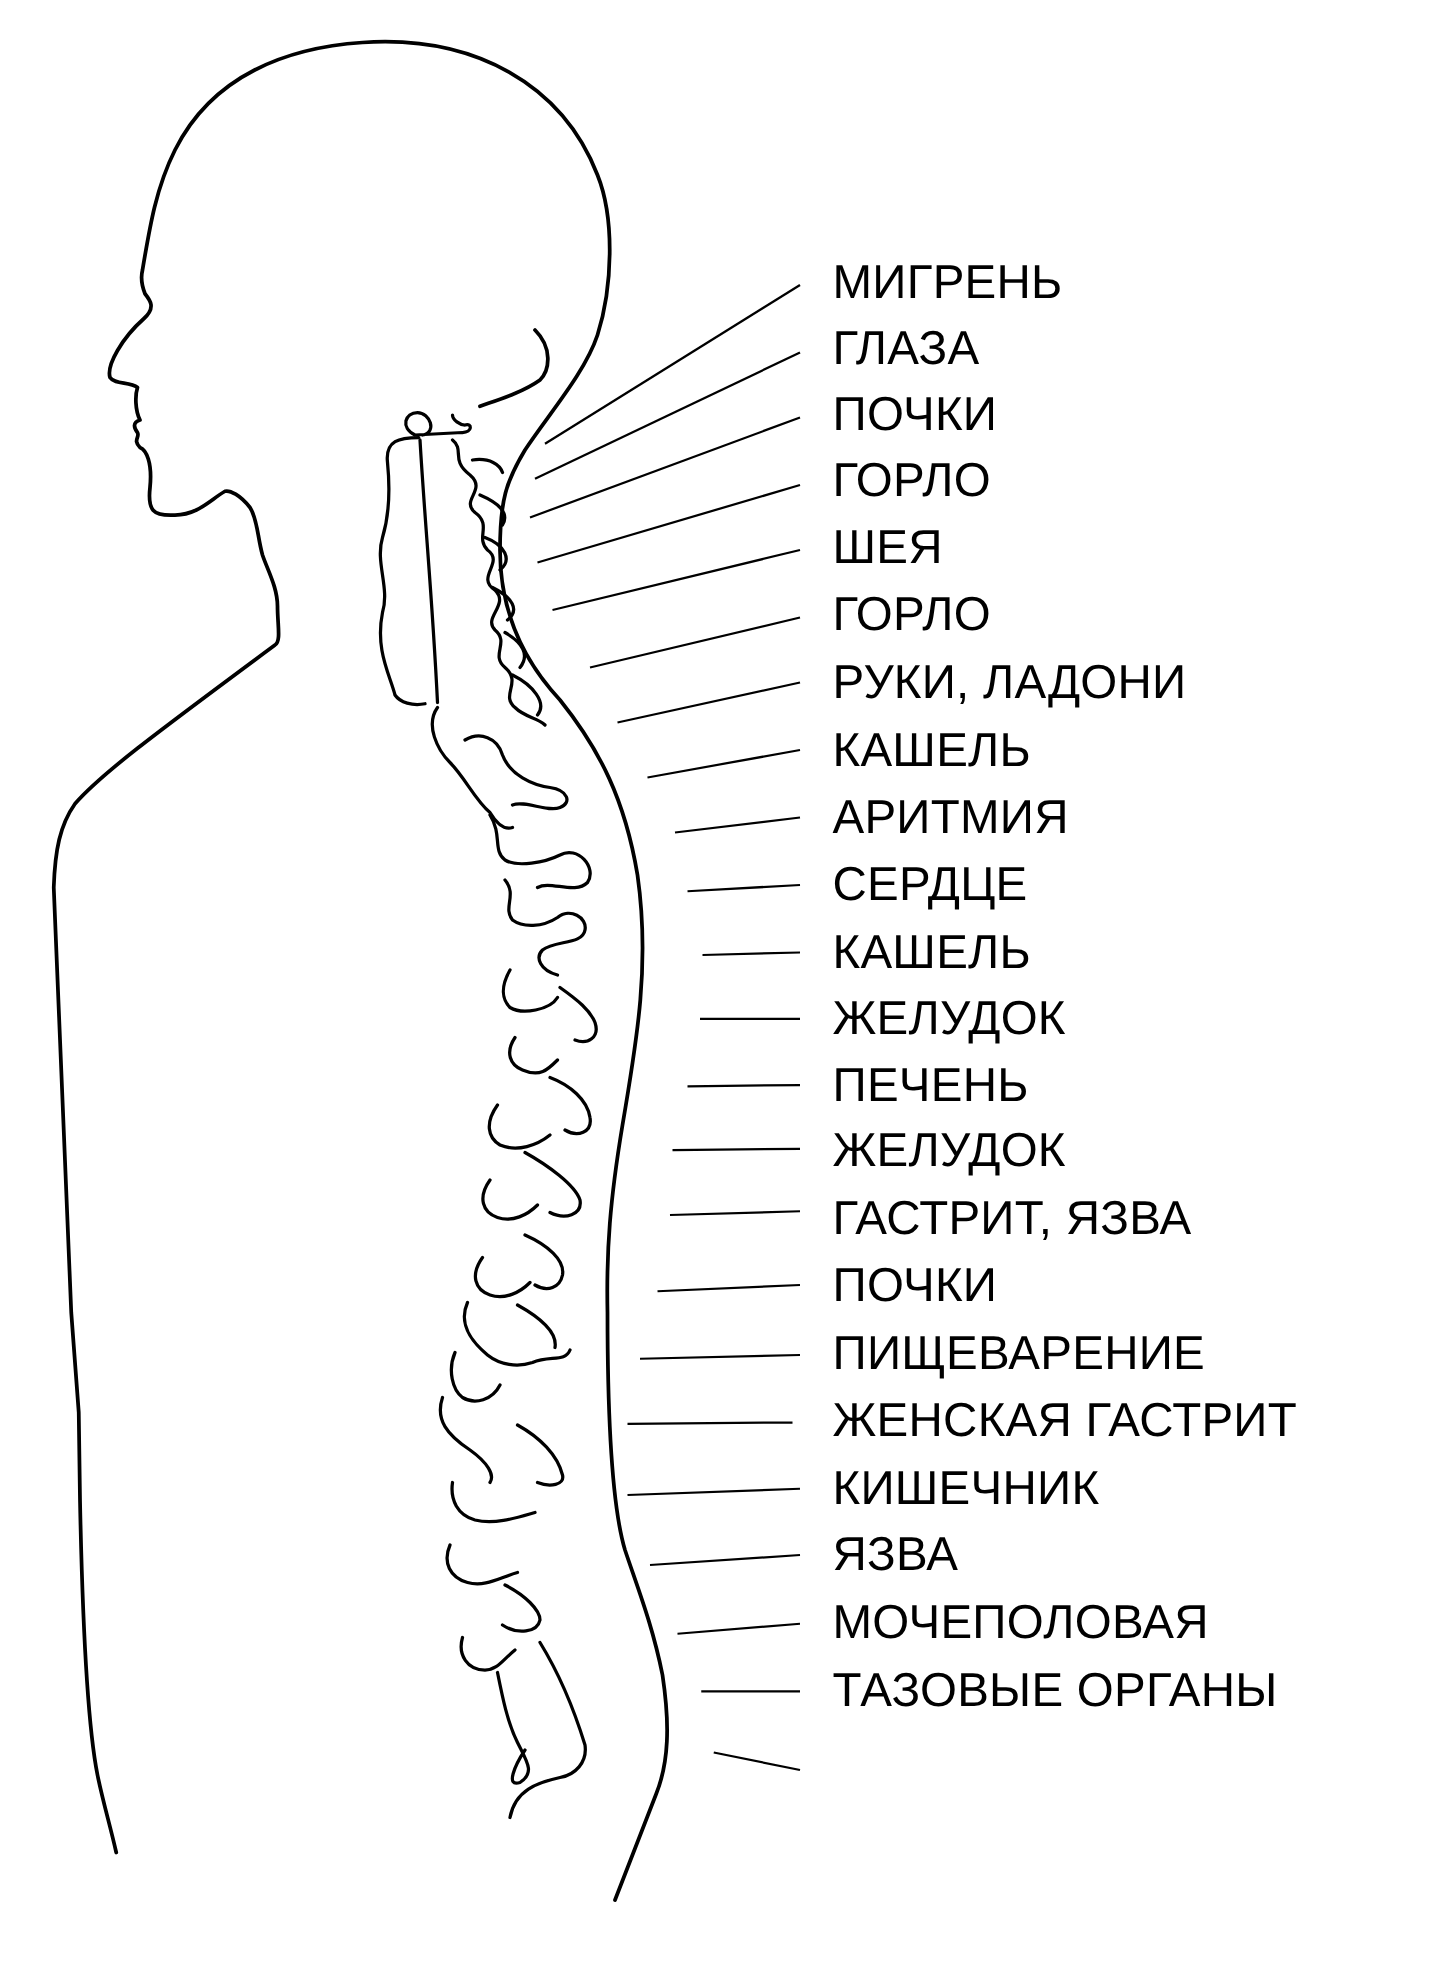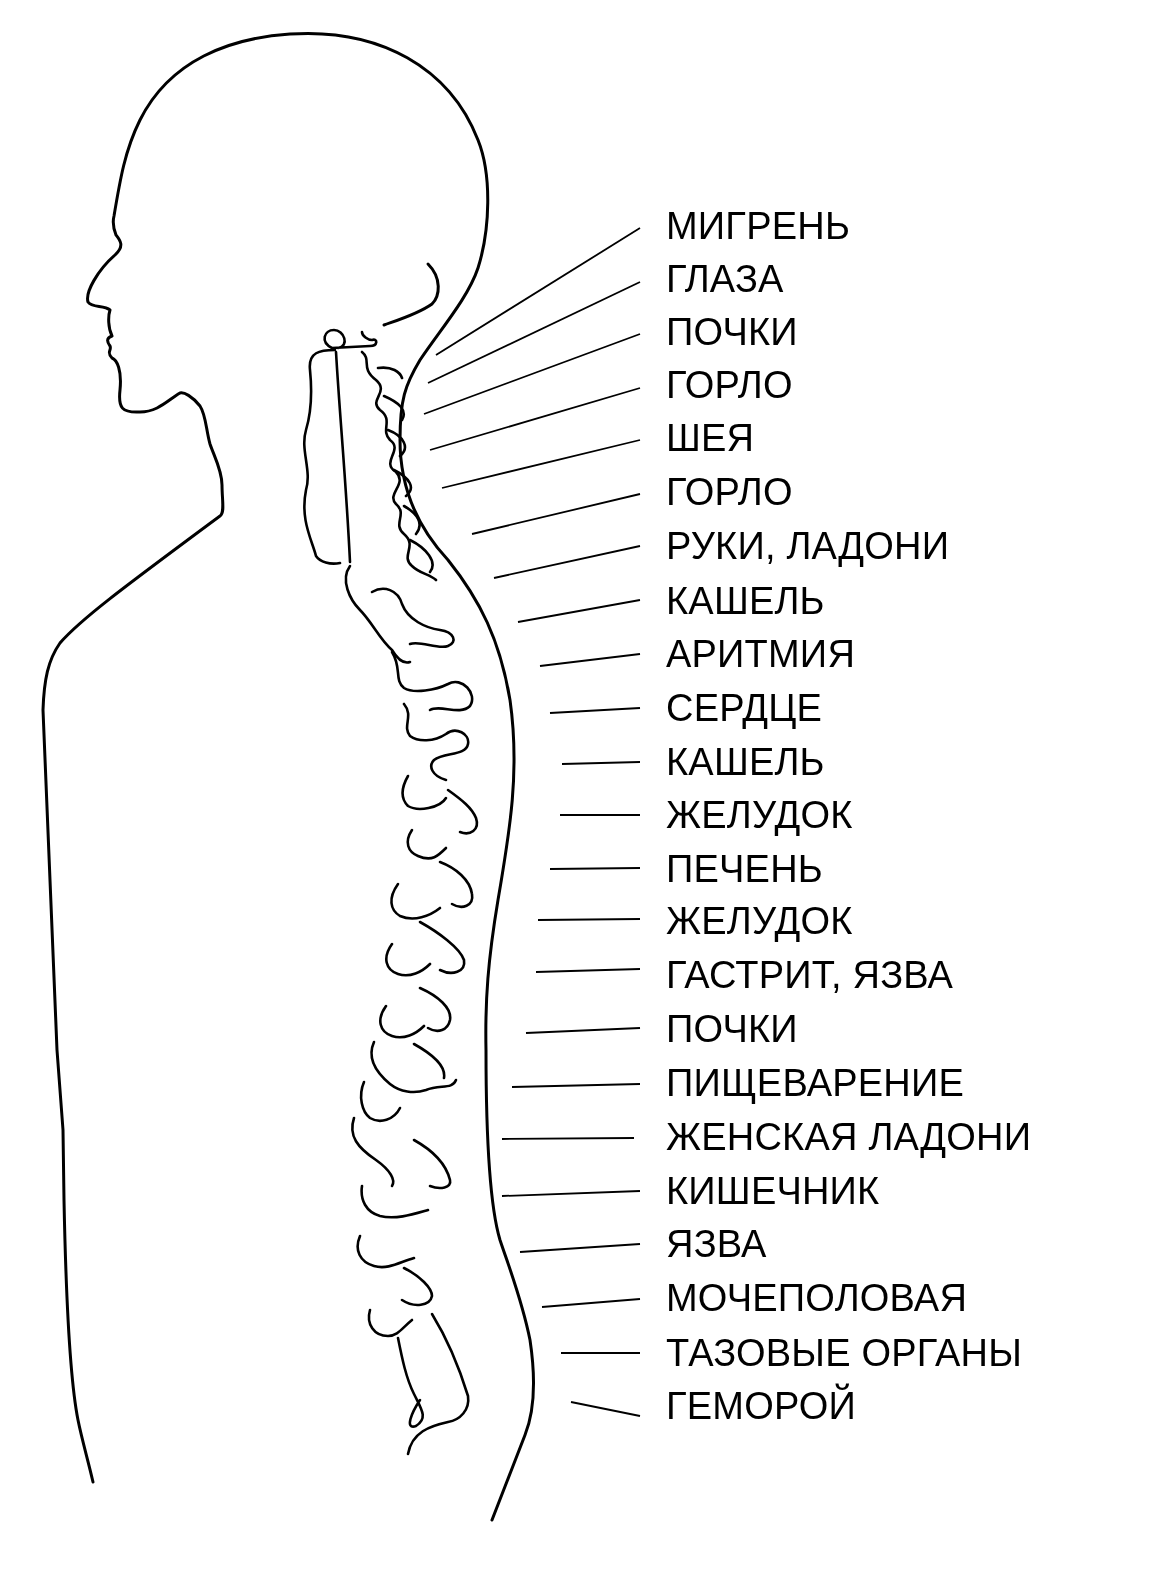--- a/index.html
+++ b/index.html
@@ -79,19 +79,18 @@
   <div class="label" style="top:579px">КАШЕЛЬ</div>
   <div class="label" style="top:632px">АРИТМИЯ</div>
   <div class="label" style="top:686px">СЕРДЦЕ</div>
   <div class="label" style="top:740px">КАШЕЛЬ</div>
   <div class="label" style="top:793px">ЖЕЛУДОК</div>
   <div class="label" style="top:847px">ПЕЧЕНЬ</div>
   <div class="label" style="top:899px">ЖЕЛУДОК</div>
   <div class="label" style="top:953px">ГАСТРИТ, ЯЗВА</div>
   <div class="label" style="top:1007px">ПОЧКИ</div>
   <div class="label" style="top:1061px">ПИЩЕВАРЕНИЕ</div>
-  <div class="label" style="top:1115px">ЖЕНСКАЯ ЛАДОНИ</div>
+  <div class="label" style="top:1115px">ЖЕНСКАЯ ГАСТРИТ</div>
   <div class="label" style="top:1169px">КИШЕЧНИК</div>
   <div class="label" style="top:1222px">ЯЗВА</div>
   <div class="label" style="top:1276px">МОЧЕПОЛОВАЯ</div>
   <div class="label" style="top:1331px">ТАЗОВЫЕ ОРГАНЫ</div>
-  <div class="label" style="top:1384px">ГЕМОРОЙ</div>
 </div>
 
 </body></html>

